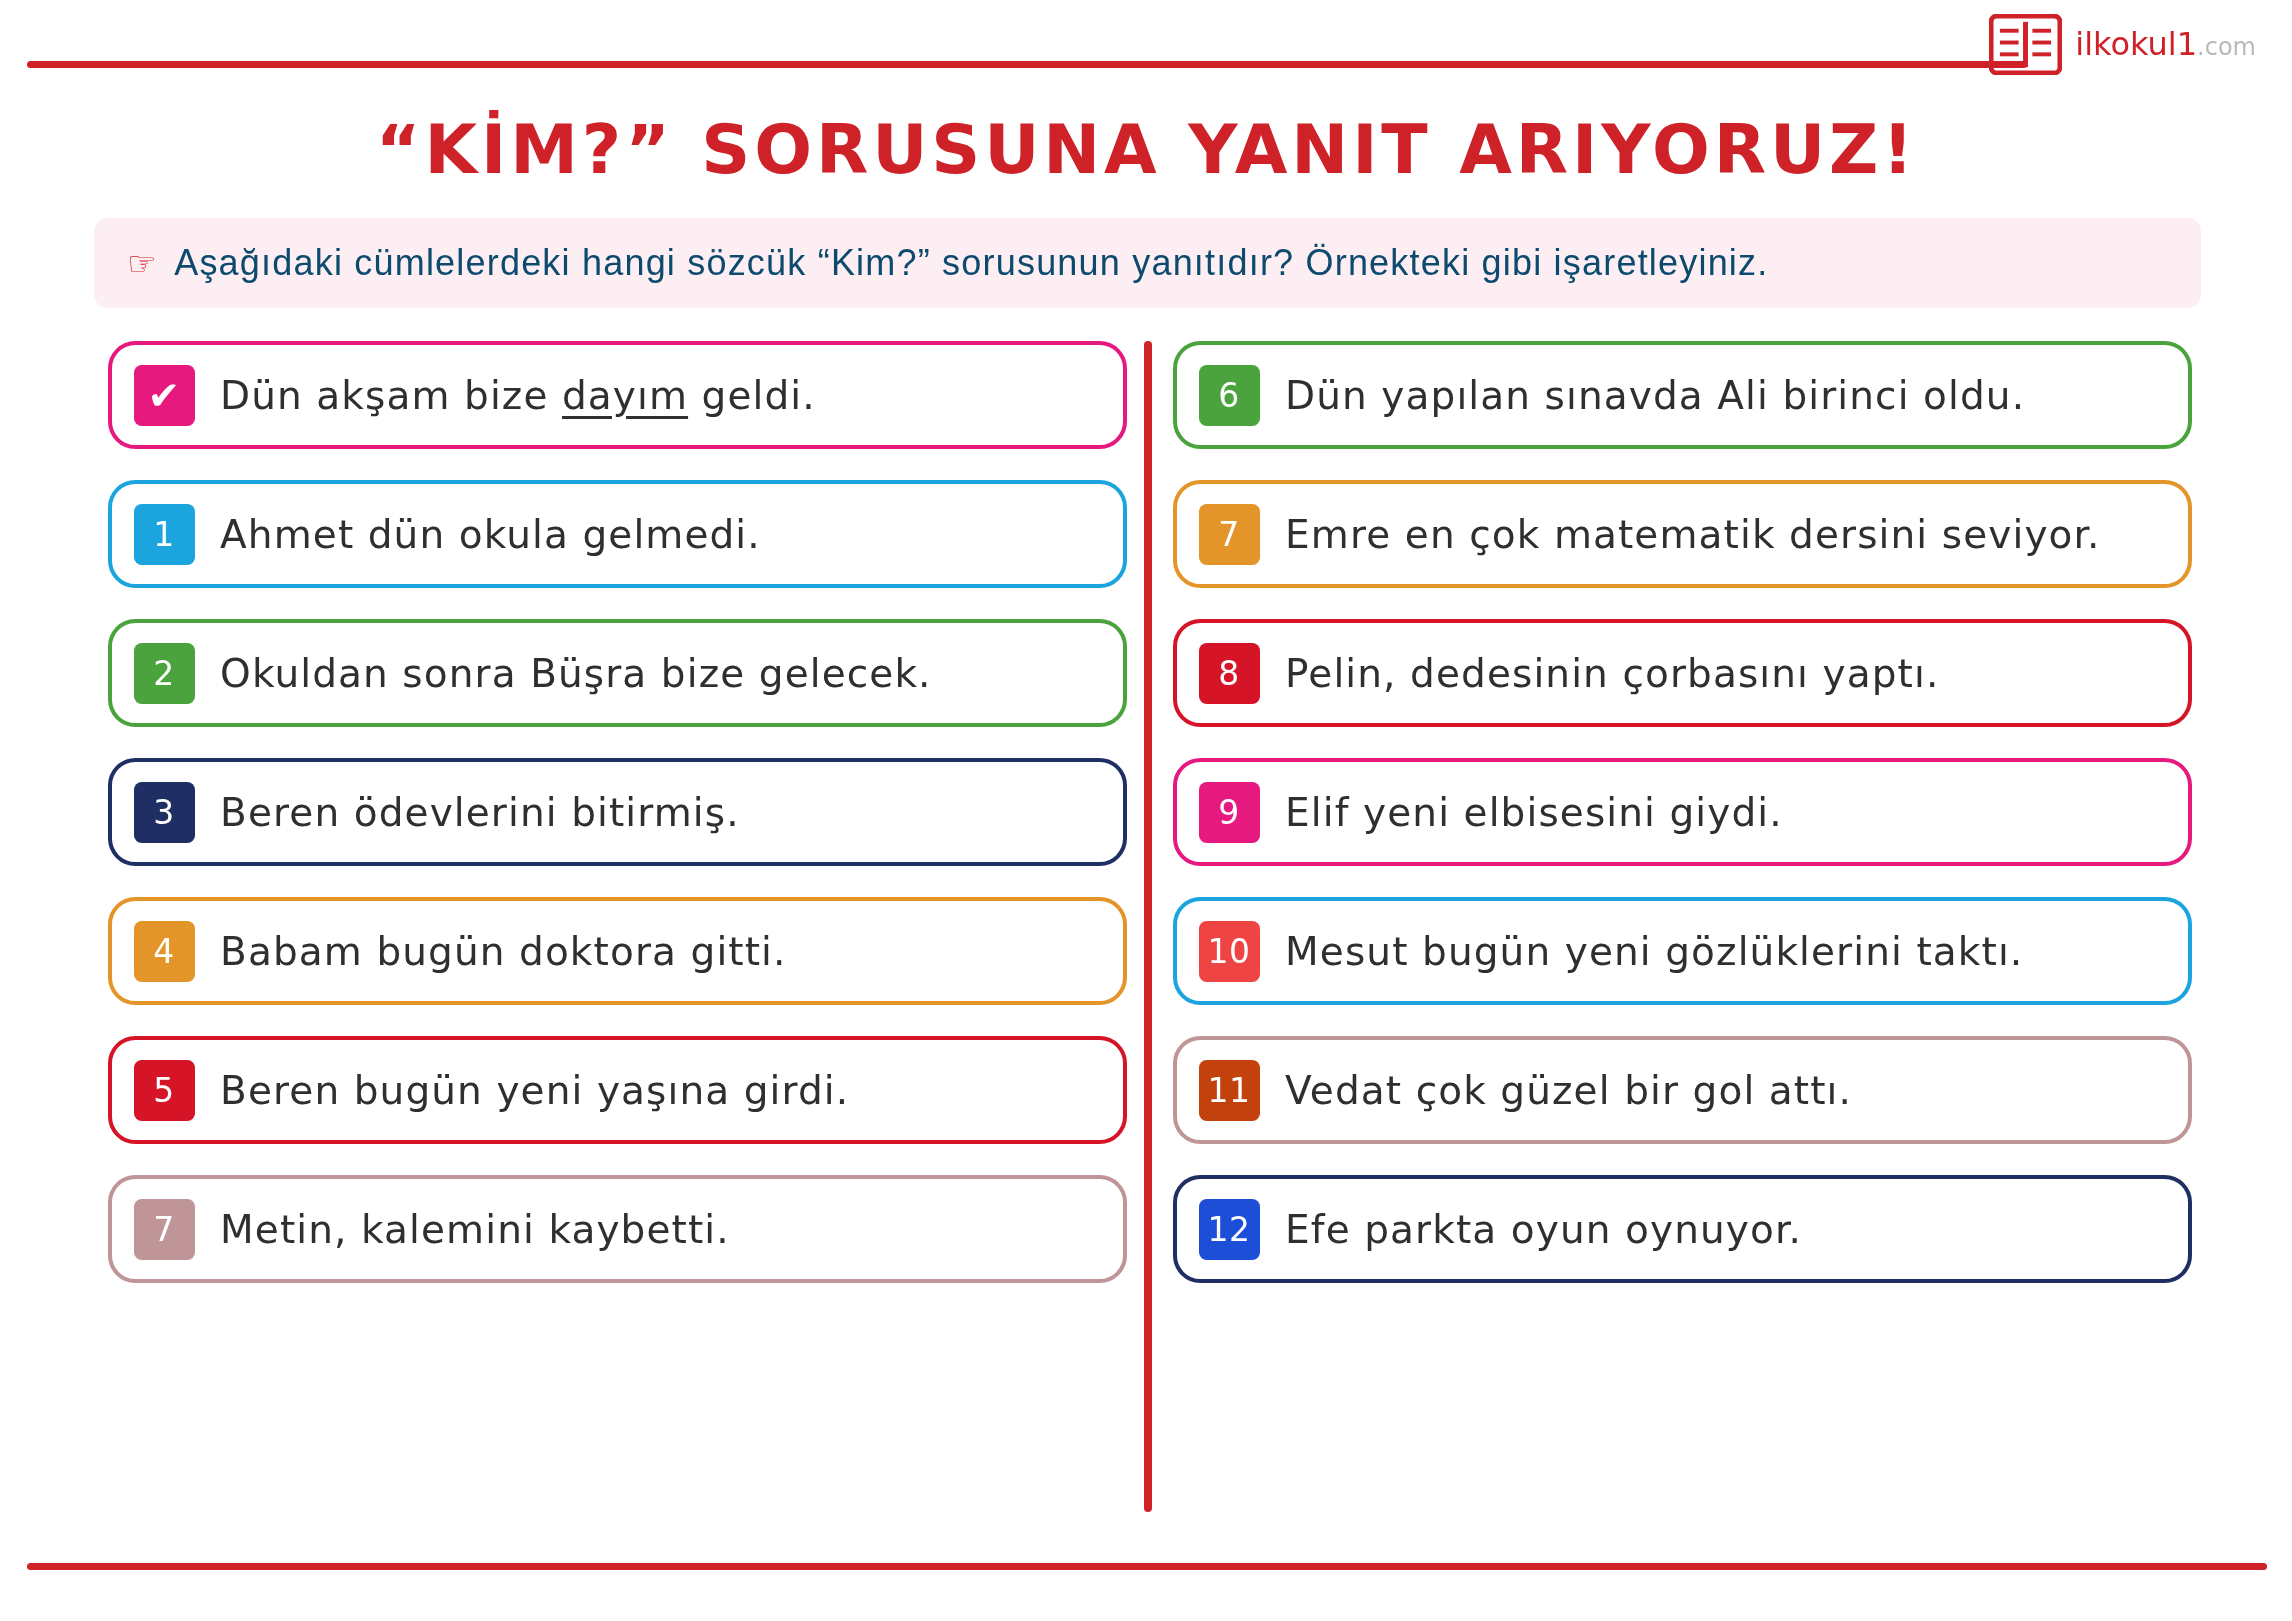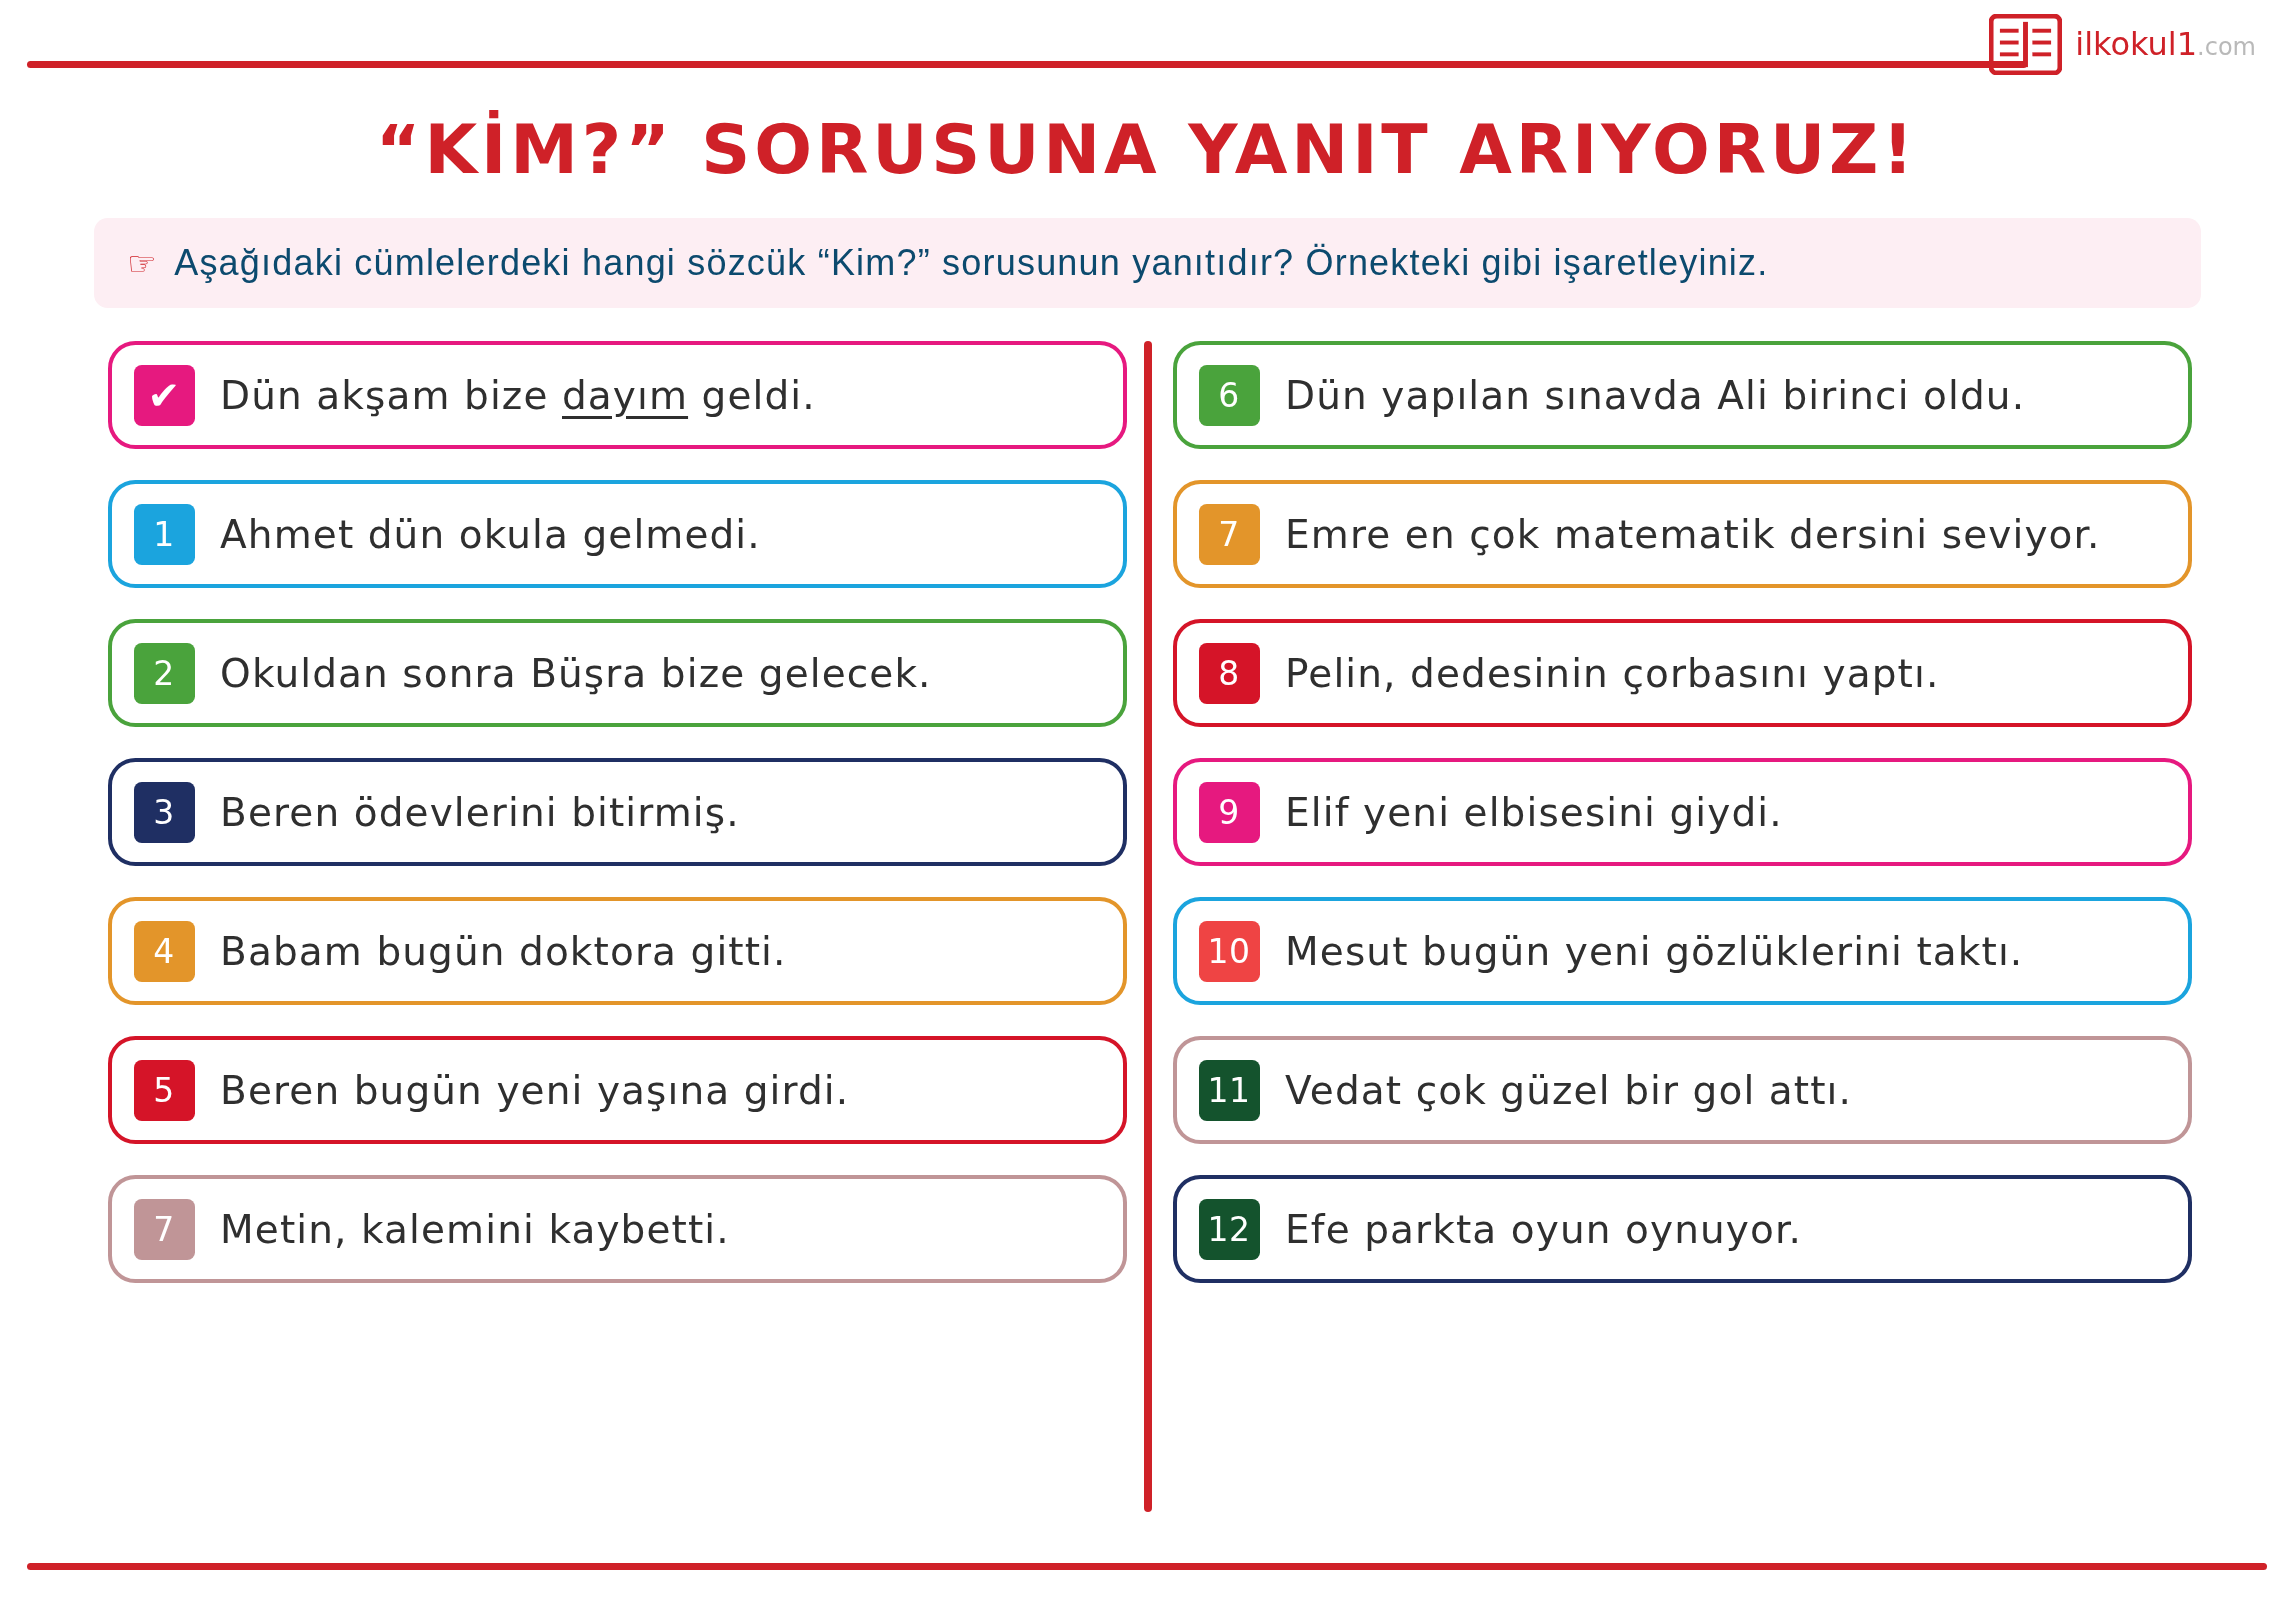--- a/index.html
+++ b/index.html
@@ -270,26 +270,26 @@
         <span class="badge" style="background:#e6197f;">9</span>
         <span class="sentence">Elif yeni elbisesini giydi.</span>
       </div>
 
       <div class="item" style="border-color:#1ba4de;">
         <span class="badge" style="background:#ef4444;">10</span>
         <span class="sentence">Mesut bugün yeni gözlüklerini taktı.</span>
       </div>
 
       <div class="item" style="border-color:#c09597;">
-        <span class="badge" style="background:#14532d;">11</span>
+        <span class="badge" style="background:#c2410c;">11</span>
         <span class="sentence">Vedat çok güzel bir gol attı.</span>
       </div>
 
       <div class="item" style="border-color:#1f2f63;">
-        <span class="badge" style="background:#14532d;">12</span>
+        <span class="badge" style="background:#1d4ed8;">12</span>
         <span class="sentence">Efe parkta oyun oynuyor.</span>
       </div>
 
     </div>
   </div>
 
   <div class="bottom-rule"></div>
 
 </div>
 

